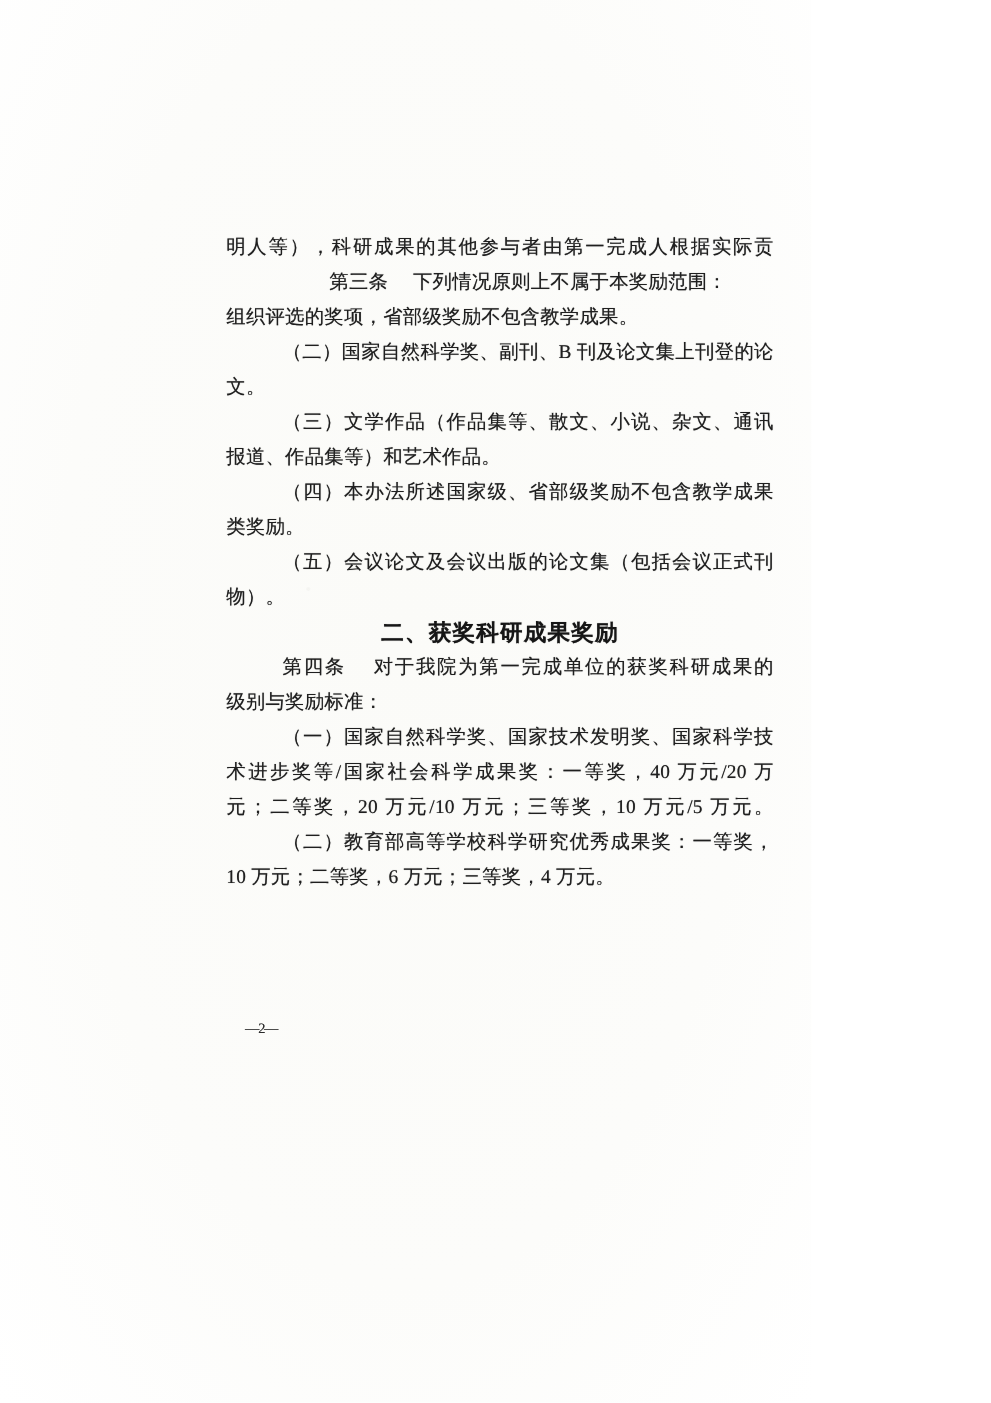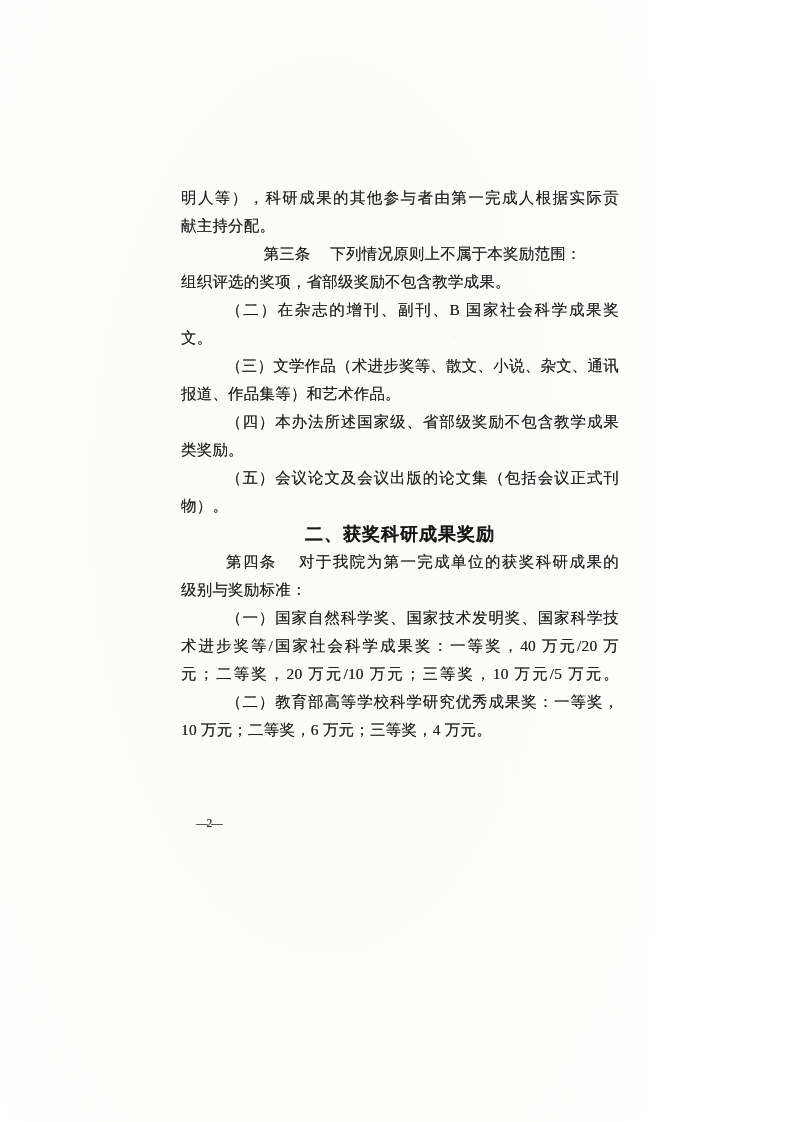--- a/index.html
+++ b/index.html
@@ -68,26 +68,25 @@
     font-family: "Liberation Serif", "DejaVu Serif", serif;
     text-shadow: 0 0 0.5px rgba(30,30,30,0.6);
   }
 </style>
 </head>
 <body>
 
 <div class="page">
   <div class="body-text">
       <div class="line fill">明人等），科研成果的其他参与者由第一完成人根据实际贡</div>
-      <div class="line plain">献主持分配。</div>
       <div class="line plain indent">第三条　 下列情况原则上不属于本奖励范围：</div>
       <div class="line plain">组织评选的奖项，省部级奖励不包含教学成果。</div>
-      <div class="line fill indent">（二）在杂志的增刊、副刊、B 国家社会科学成果奖</div>
+      <div class="line fill indent">（二）国家自然科学奖、副刊、B 刊及论文集上刊登的论</div>
       <div class="line plain">文。</div>
-      <div class="line fill indent">（三）文学作品（术进步奖等、散文、小说、杂文、通讯</div>
+      <div class="line fill indent">（三）文学作品（作品集等、散文、小说、杂文、通讯</div>
       <div class="line plain">报道、作品集等）和艺术作品。</div>
       <div class="line fill indent">（四）本办法所述国家级、省部级奖励不包含教学成果</div>
       <div class="line plain">类奖励。</div>
       <div class="line fill indent">（五）会议论文及会议出版的论文集（包括会议正式刊</div>
       <div class="line plain">物）。</div>
       <div class="line heading">二、获奖科研成果奖励</div>
       <div class="line fill indent">第四条　 对于我院为第一完成单位的获奖科研成果的</div>
       <div class="line plain">级别与奖励标准：</div>
       <div class="line fill indent">（一）国家自然科学奖、国家技术发明奖、国家科学技</div>
       <div class="line fill">术进步奖等/国家社会科学成果奖：一等奖，40 万元/20 万</div>

